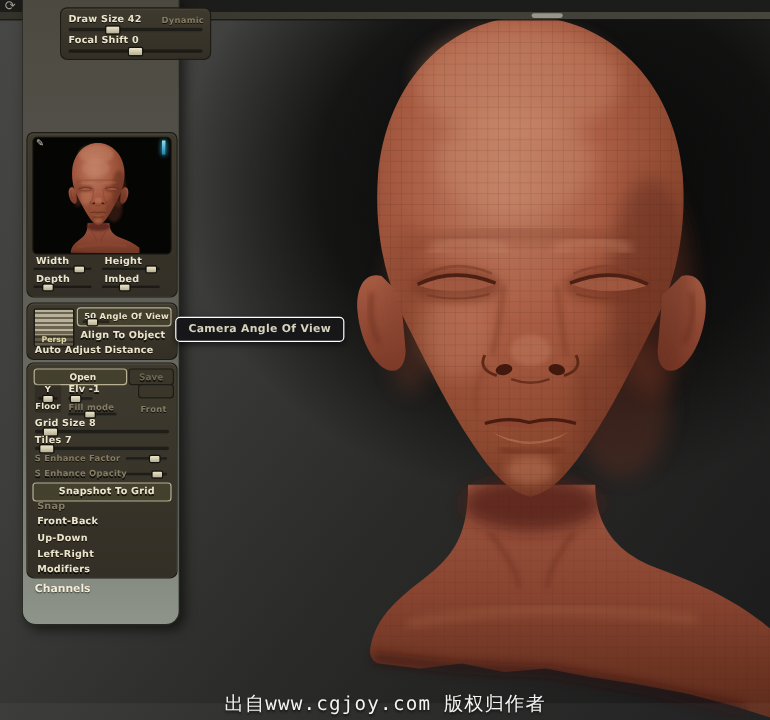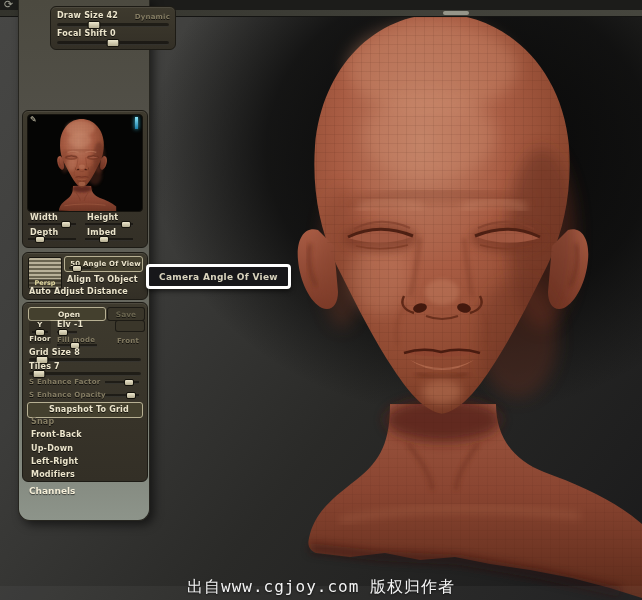--- a/index.html
+++ b/index.html
@@ -22,21 +22,21 @@
   .topstrip{position:absolute;left:0;top:0;width:642px;height:10px;background:#1c1c1a;}
   .rotate-icon{position:absolute;left:4px;top:-2px;font-size:11px;color:#9a9a8e;cursor:pointer;}
   .divider{position:absolute;left:0;top:10px;width:642px;height:6px;
       background:linear-gradient(90deg,#33332c 0%,#3e3e37 55%,#46463e 100%);
       border-bottom:1px solid #151513;}
   .divider-handle{position:absolute;left:443px;top:1px;width:26px;height:4px;
       background:#96968a;border-radius:2px;}
 
   
   .tooltip{position:absolute;left:146px;top:264px;height:19px;padding:0 10px;
-      background:#17171a;border:3px solid #ffffff;border-radius:4px;
+      background:#17171a;border:1px solid #ffffff;border-radius:4px;
       color:#d8d3bd;font-size:9px;font-weight:bold;display:flex;align-items:center;
       box-shadow:0 2px 5px rgba(0,0,0,.6);letter-spacing:.3px;white-space:nowrap;z-index:40;}
 
   
   .palette{position:absolute;left:18px;top:0;width:130px;height:520px;
       background:linear-gradient(180deg,#4c4a40 0%,#53514a 30%,#6e7066 68%,#8d948a 100%);
       border:1px solid #26251f;border-top:none;border-radius:0 0 12px 12px;
       box-shadow:4px 4px 10px rgba(0,0,0,.55);z-index:30;}
   .g{position:absolute;left:3px;width:124px;border-radius:6px;
       background:linear-gradient(180deg,#3e3a2e 0%,#332f26 100%);

